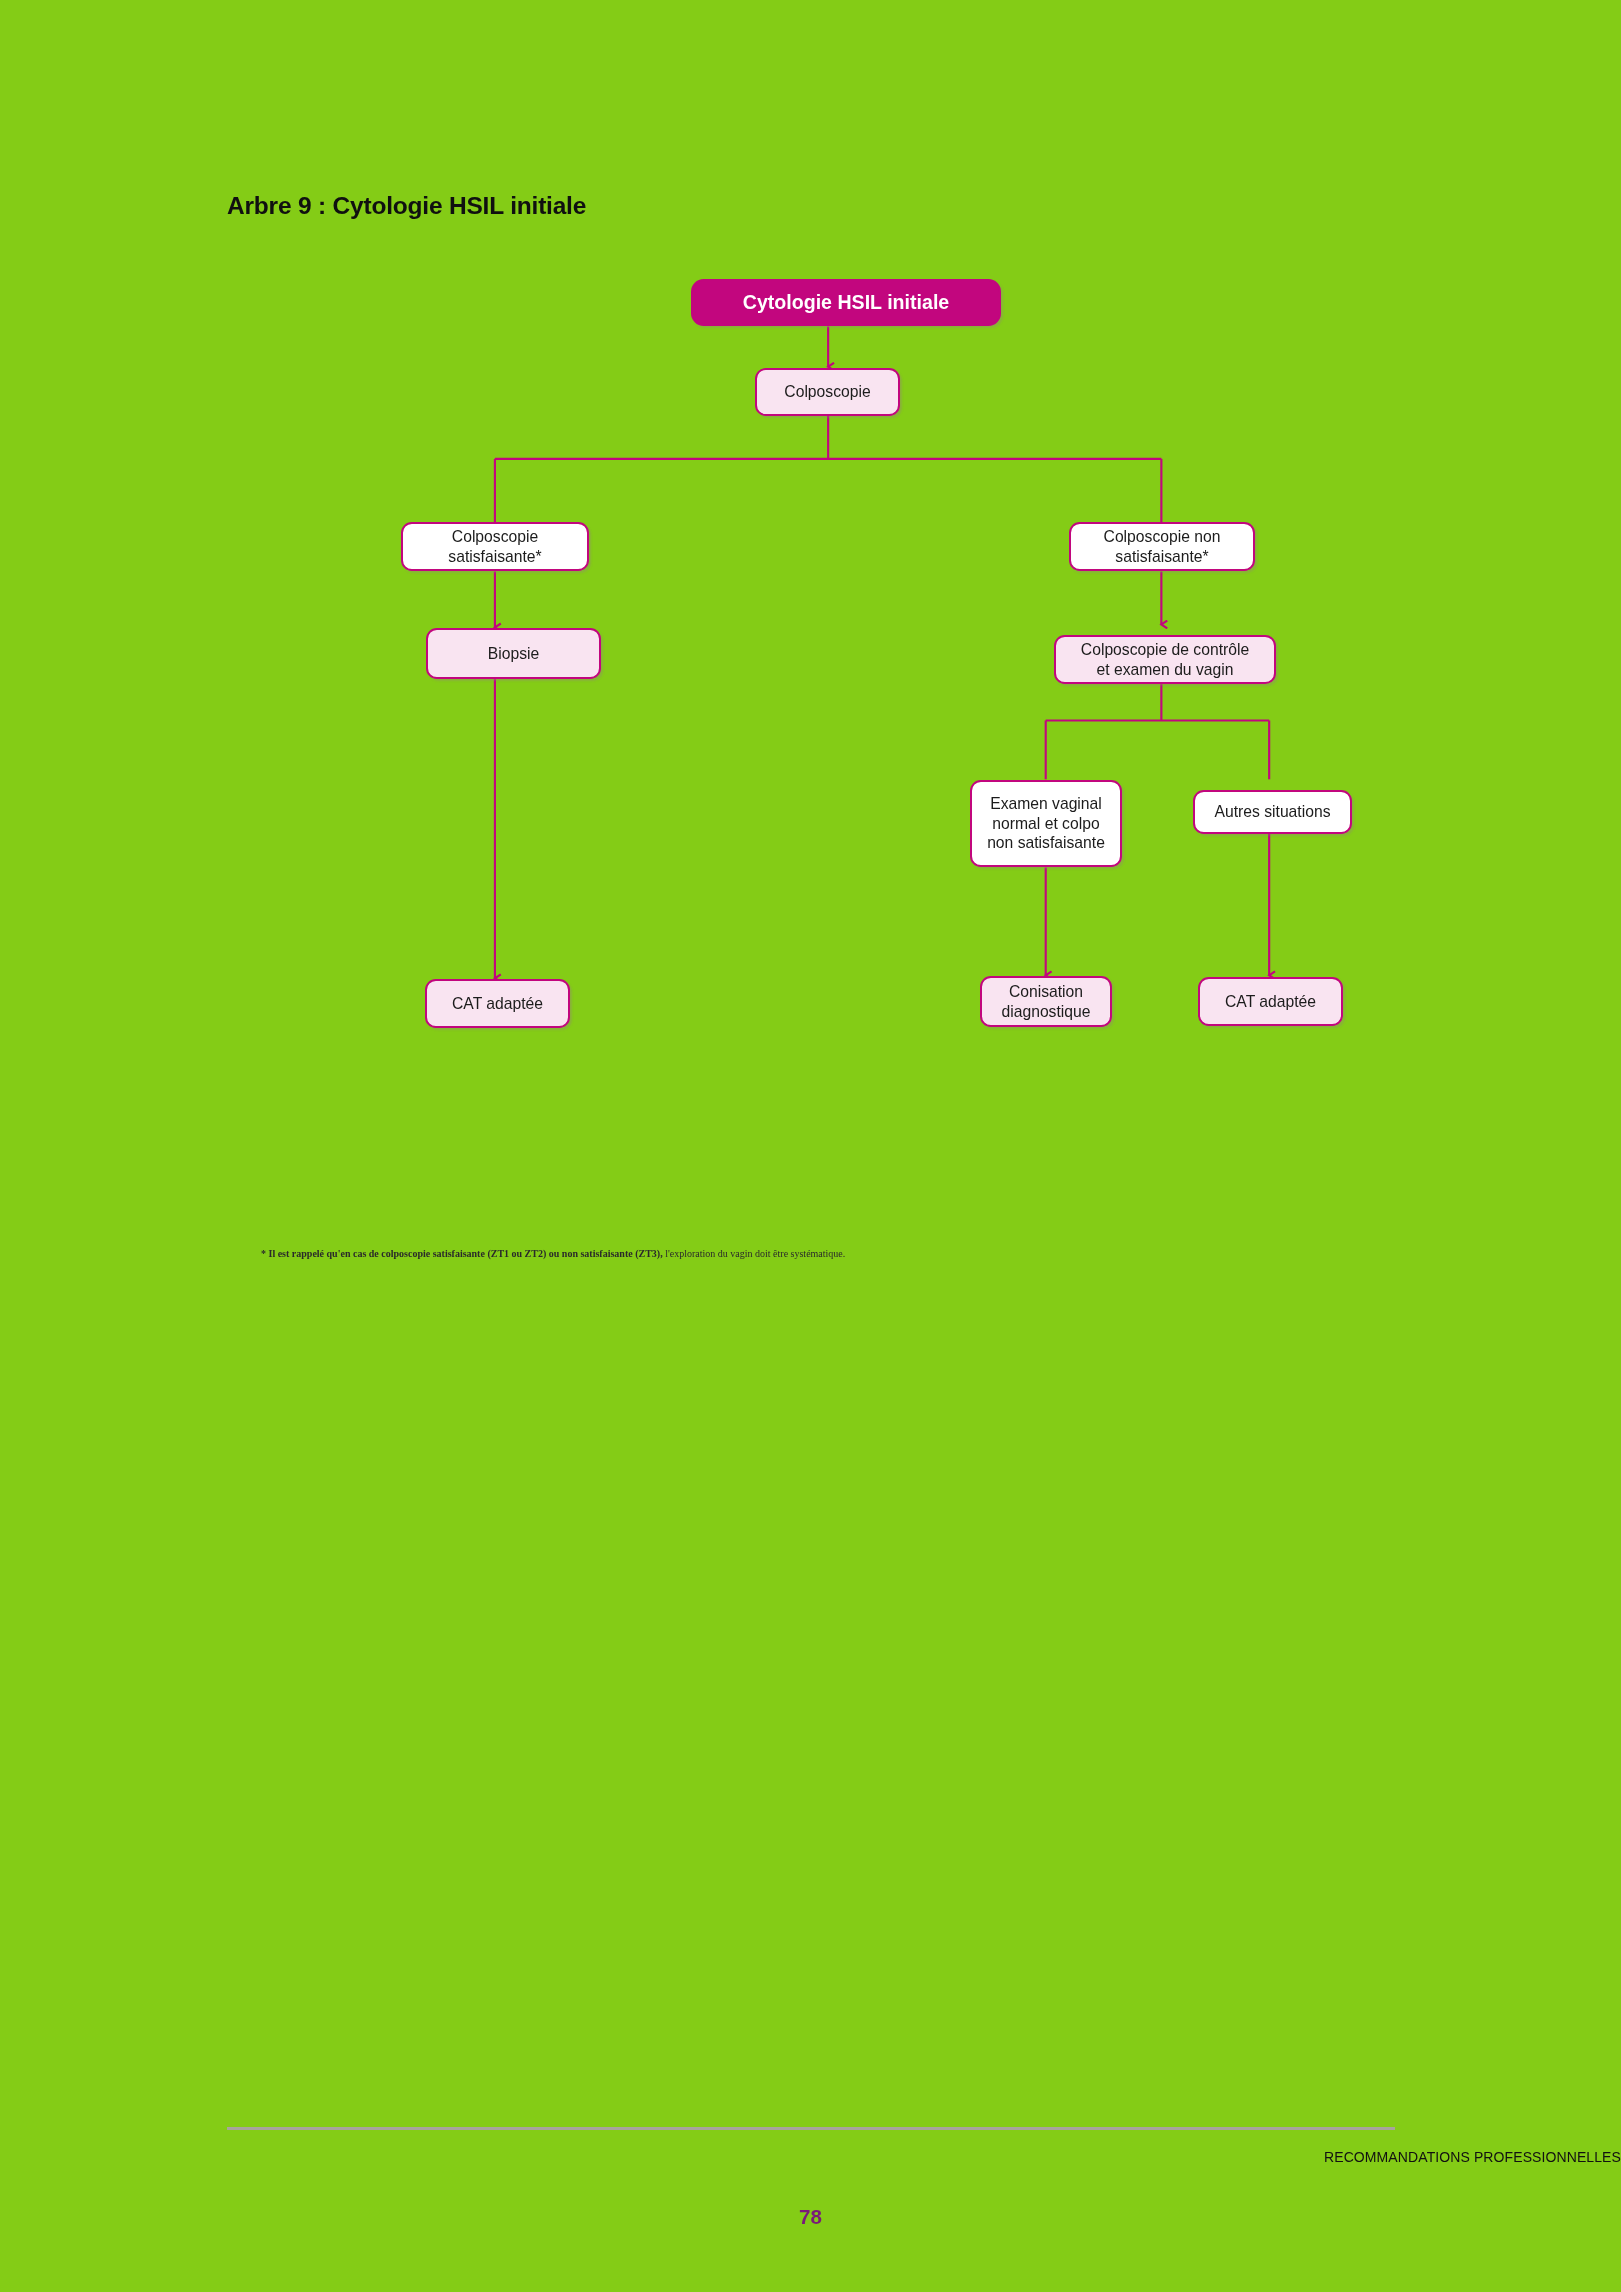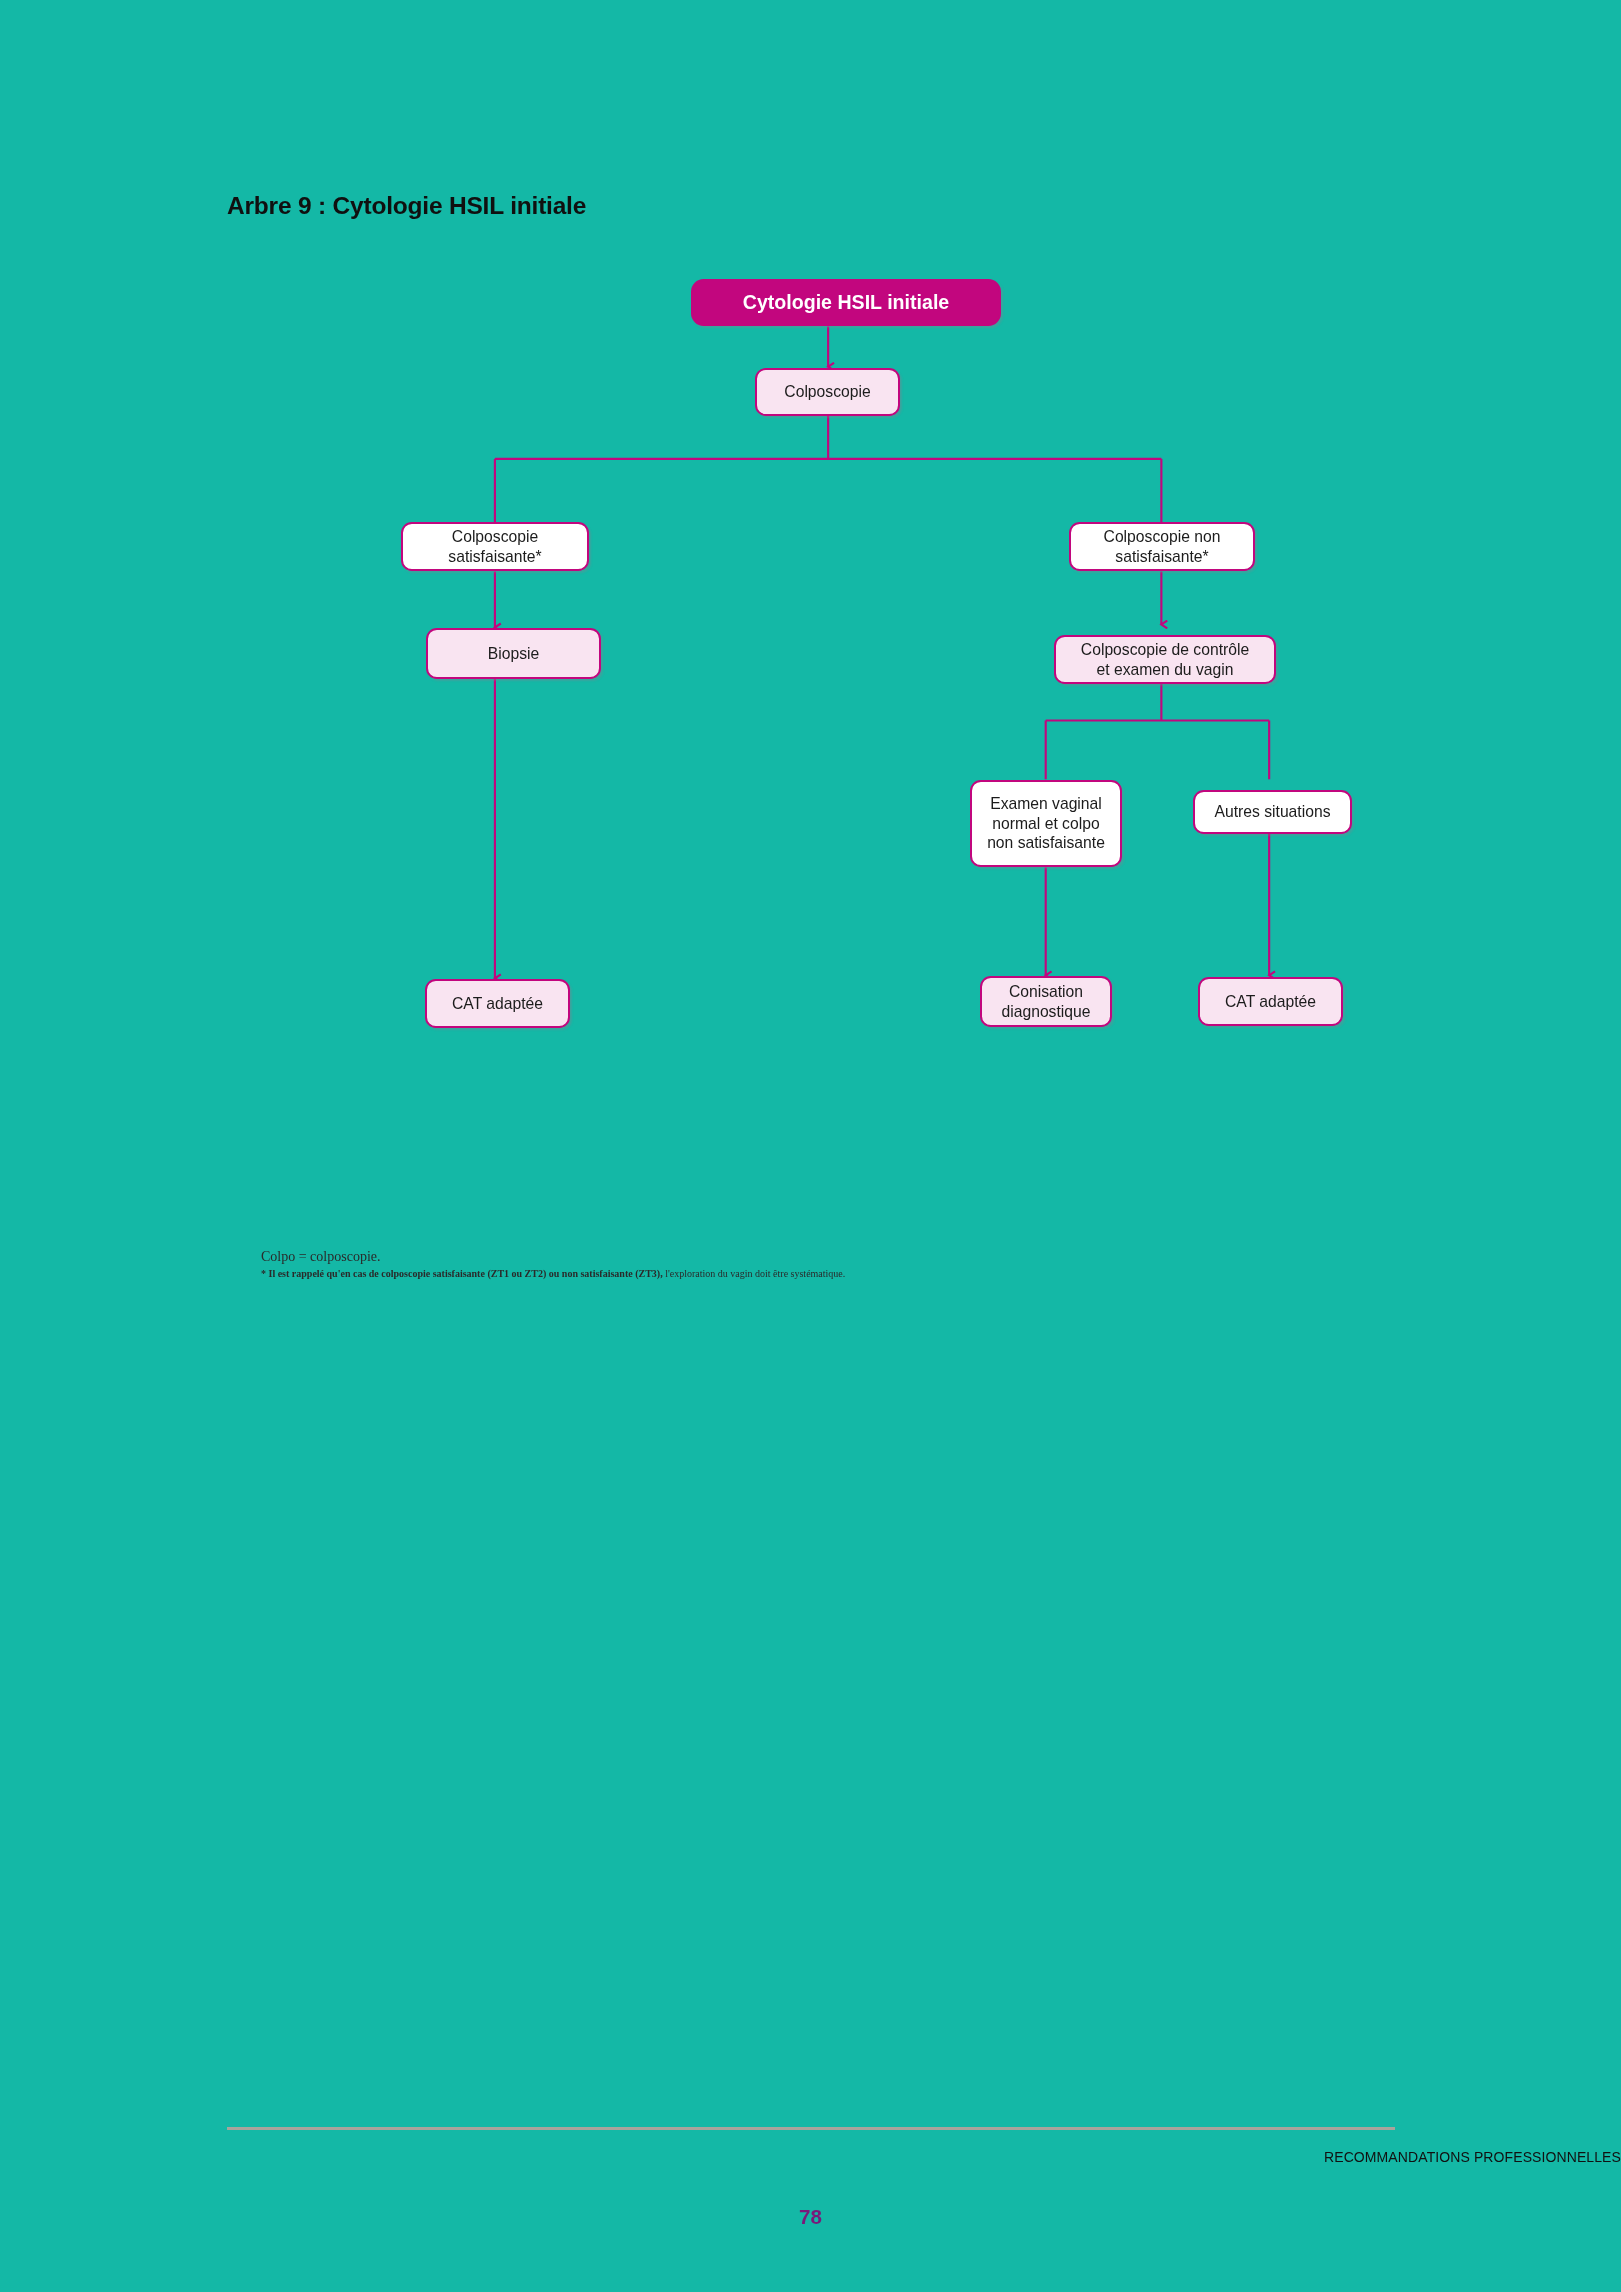--- a/index.html
+++ b/index.html
@@ -12,21 +12,21 @@
     height: 2293px;
     position: relative;
     font-family: "Liberation Sans", sans-serif;
     overflow: hidden;
   }
   .page {
     position: absolute;
     left: 0; top: 0;
     width: 1621px;
     height: 2293px;
-    background: #14b8a6;
+    background: #84cc16;
   }
 
   
   .doc-title {
     position: absolute;
     left: 227px;
     top: 192px;
     font-size: 24.5px;
     font-weight: bold;
     color: #101010;
@@ -218,21 +218,20 @@
     <div class="node pink" style="left:980px; top:976px; width:132px; height:51px; white-space:pre-line;">Conisation
 diagnostique</div>
 
     <div class="node pink" style="left:1198px; top:977px; width:145px; height:49px;">
       <span>CAT adaptée</span>
     </div>
 
   </div>
 
   <div class="footnote">
-    <div>Colpo = colposcopie.</div>
     <div class="fn-line2"><span class="fn-star">* Il est rappelé qu'en cas de colposcopie satisfaisante (ZT1 ou ZT2) ou non satisfaisante (ZT3),</span><span> l'exploration du vagin doit être systématique.</span></div>
   </div>
 
   <div class="footer-rule"></div>
 
   <div class="footer-line1">RECOMMANDATIONS PROFESSIONNELLES</div>
 
 
   <div class="page-number">78</div>
 

